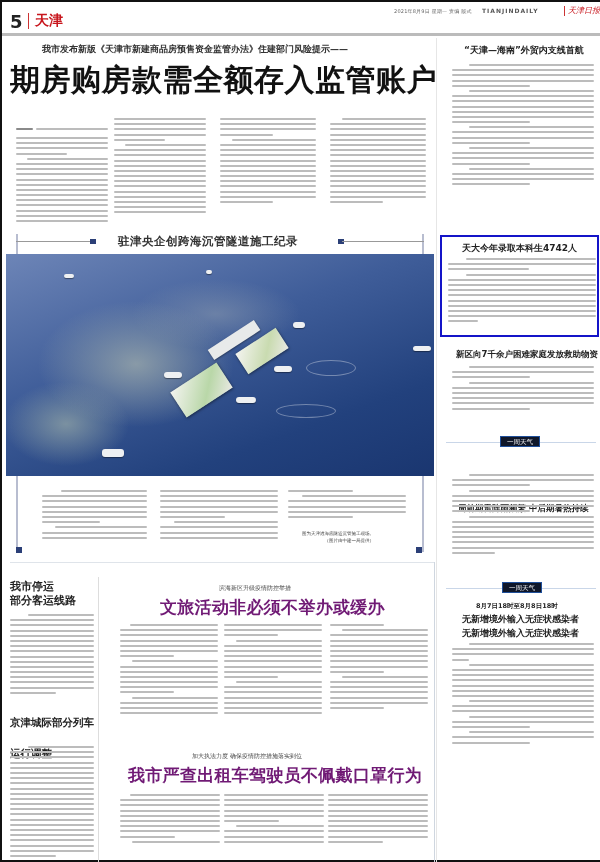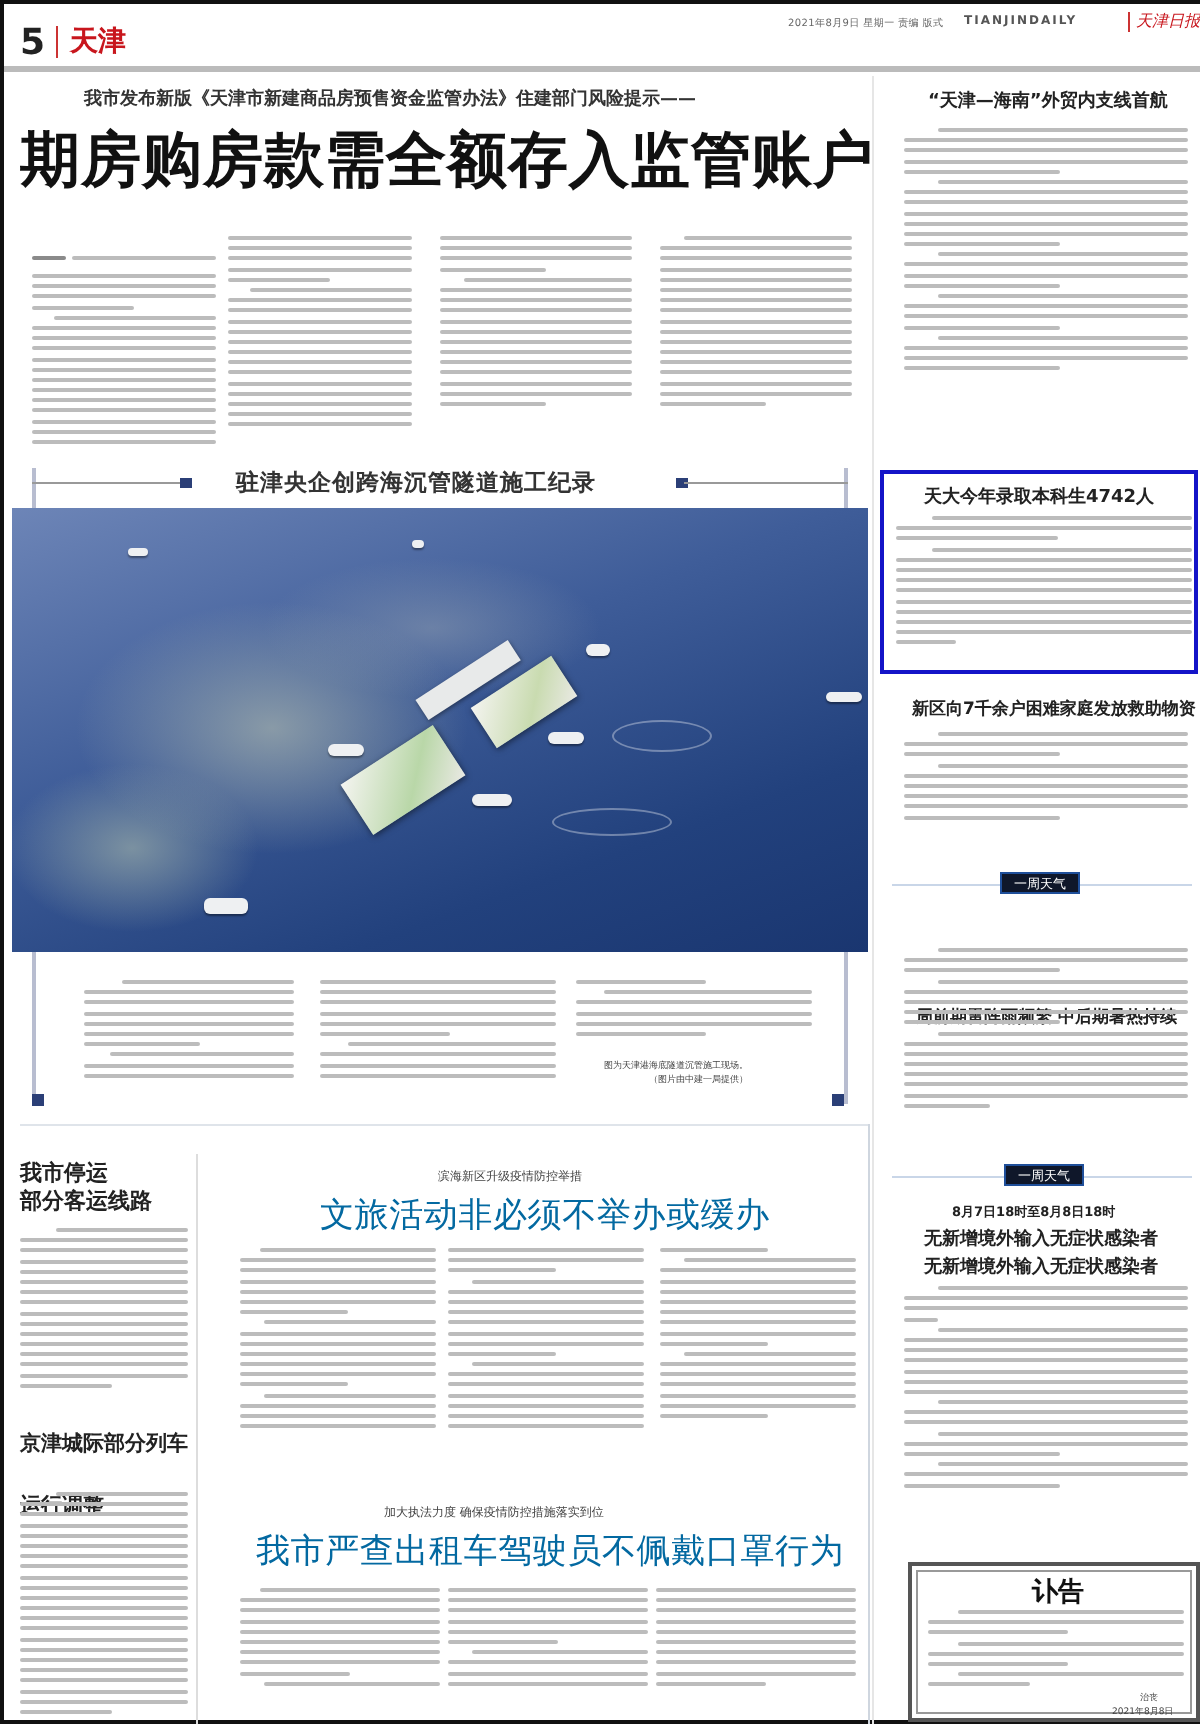--- a/index.html
+++ b/index.html
@@ -57,21 +57,21 @@
   .tag-line { position: absolute; height: 1px; background: #c9d6e8; }
   .notice-box { position: absolute; left: 452px; top: 779px; width: 146px; height: 80px; border: 2px solid #555; }
   .notice-inner { position: absolute; left: 2px; top: 2px; right: 2px; bottom: 2px; border: 1px solid #999; }
   .notice-title { position: absolute; left: 60px; top: 4px; font-size: 13px; font-weight: bold; color: #111; }
   .notice-sign { position: absolute; font-size: 4.5px; color: #444; white-space: nowrap; }
 
   
   .brief-sep { position: absolute; left: 96px; top: 575px; width: 1px; height: 285px; background: #ddd; }
   .brief-title { position: absolute; left: 8px; font-size: 11px; font-weight: bold; color: #222; line-height: 14px; white-space: nowrap; }
   .mid-kicker { position: absolute; font-size: 6px; color: #444; white-space: nowrap; }
-  .mid-headline { position: absolute; font-size: 17px; font-weight: normal; color: #0369a1; white-space: nowrap; letter-spacing: 0.3px; }
+  .mid-headline { position: absolute; font-size: 17px; font-weight: bold; color: #701a75; white-space: nowrap; letter-spacing: 0.3px; }
   .outer-right-border { position: absolute; left: 432px; top: 560px; width: 1px; height: 300px; background: #cfd6df; }
   .band-sep { position: absolute; left: 8px; top: 560px; width: 424px; height: 1px; background: #dfe4ea; }
 </style>
 </head>
 <body>
 
 <div class="page">
 
   <div class="masthead">
     <span class="page-num">5</span>
@@ -337,36 +337,20 @@
         <div class="ln"></div>
       <div class="ln indent"></div>
         <div class="ln"></div>
         <div class="ln short"></div>
       <div class="ln indent"></div>
         <div class="ln"></div>
         <div class="ln short"></div>
     </div>
   </div>
 
-  <div class="notice-box">
-    <div class="notice-inner"></div>
-    <div class="notice-title">讣告</div>
-    <div class="text-col" style="left:8px;top:22px;width:128px;height:40px;">
-      <div class="ln" style="margin-left:12%;"></div>
-        <div class="ln"></div>
-        <div class="ln short"></div>
-        <div class="ln indent"></div>
-        <div class="ln"></div>
-        <div class="ln short"></div>
-        <div class="ln indent"></div>
-        <div class="ln" style="width:40%;"></div>
-    </div>
-    <div class="notice-sign" style="left:114px;top:63px;">治丧</div>
-    <div class="notice-sign" style="left:100px;top:70px;">2021年8月8日</div>
-  </div>
 
   <div class="band-sep"></div>
   <div class="outer-right-border"></div>
 
   <div class="brief-sep"></div>
   <div>
     <div class="brief-title" style="top:578px;">我市停运</div>
     <div class="brief-title" style="top:592px;">部分客运线路</div>
     <div class="text-col" style="left:8px;top:612px;width:84px;height:82px;">
       <div class="ln" style="margin-left:22%;"></div>

